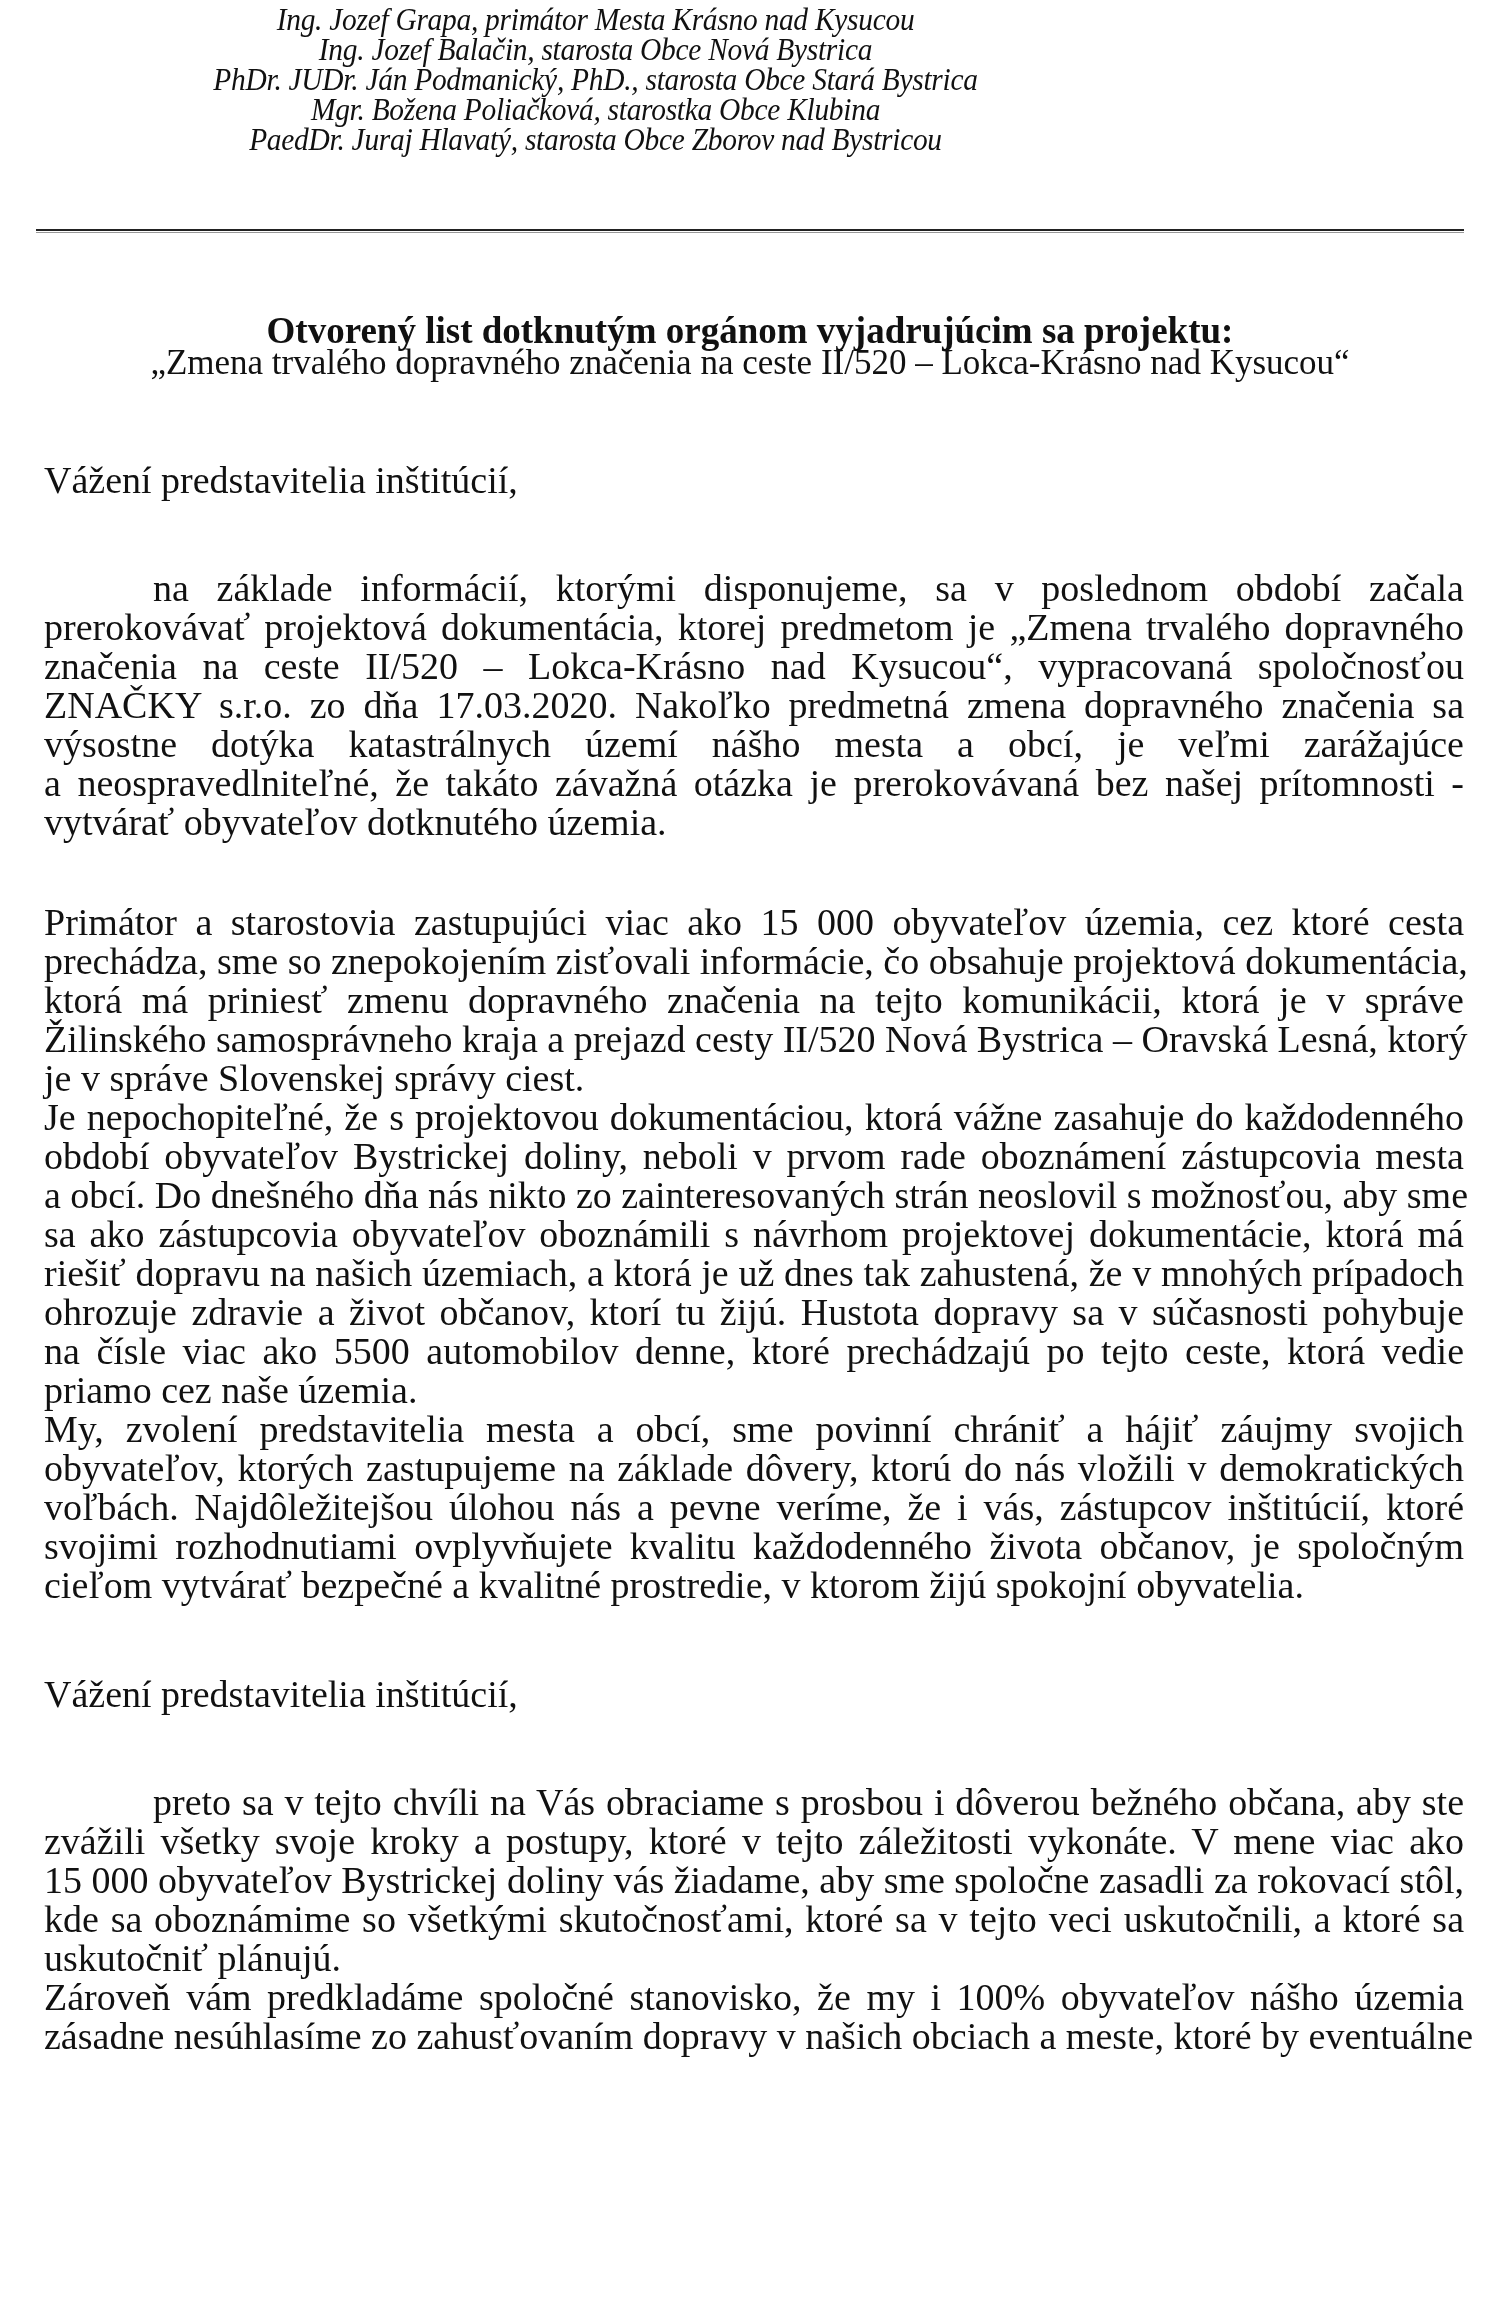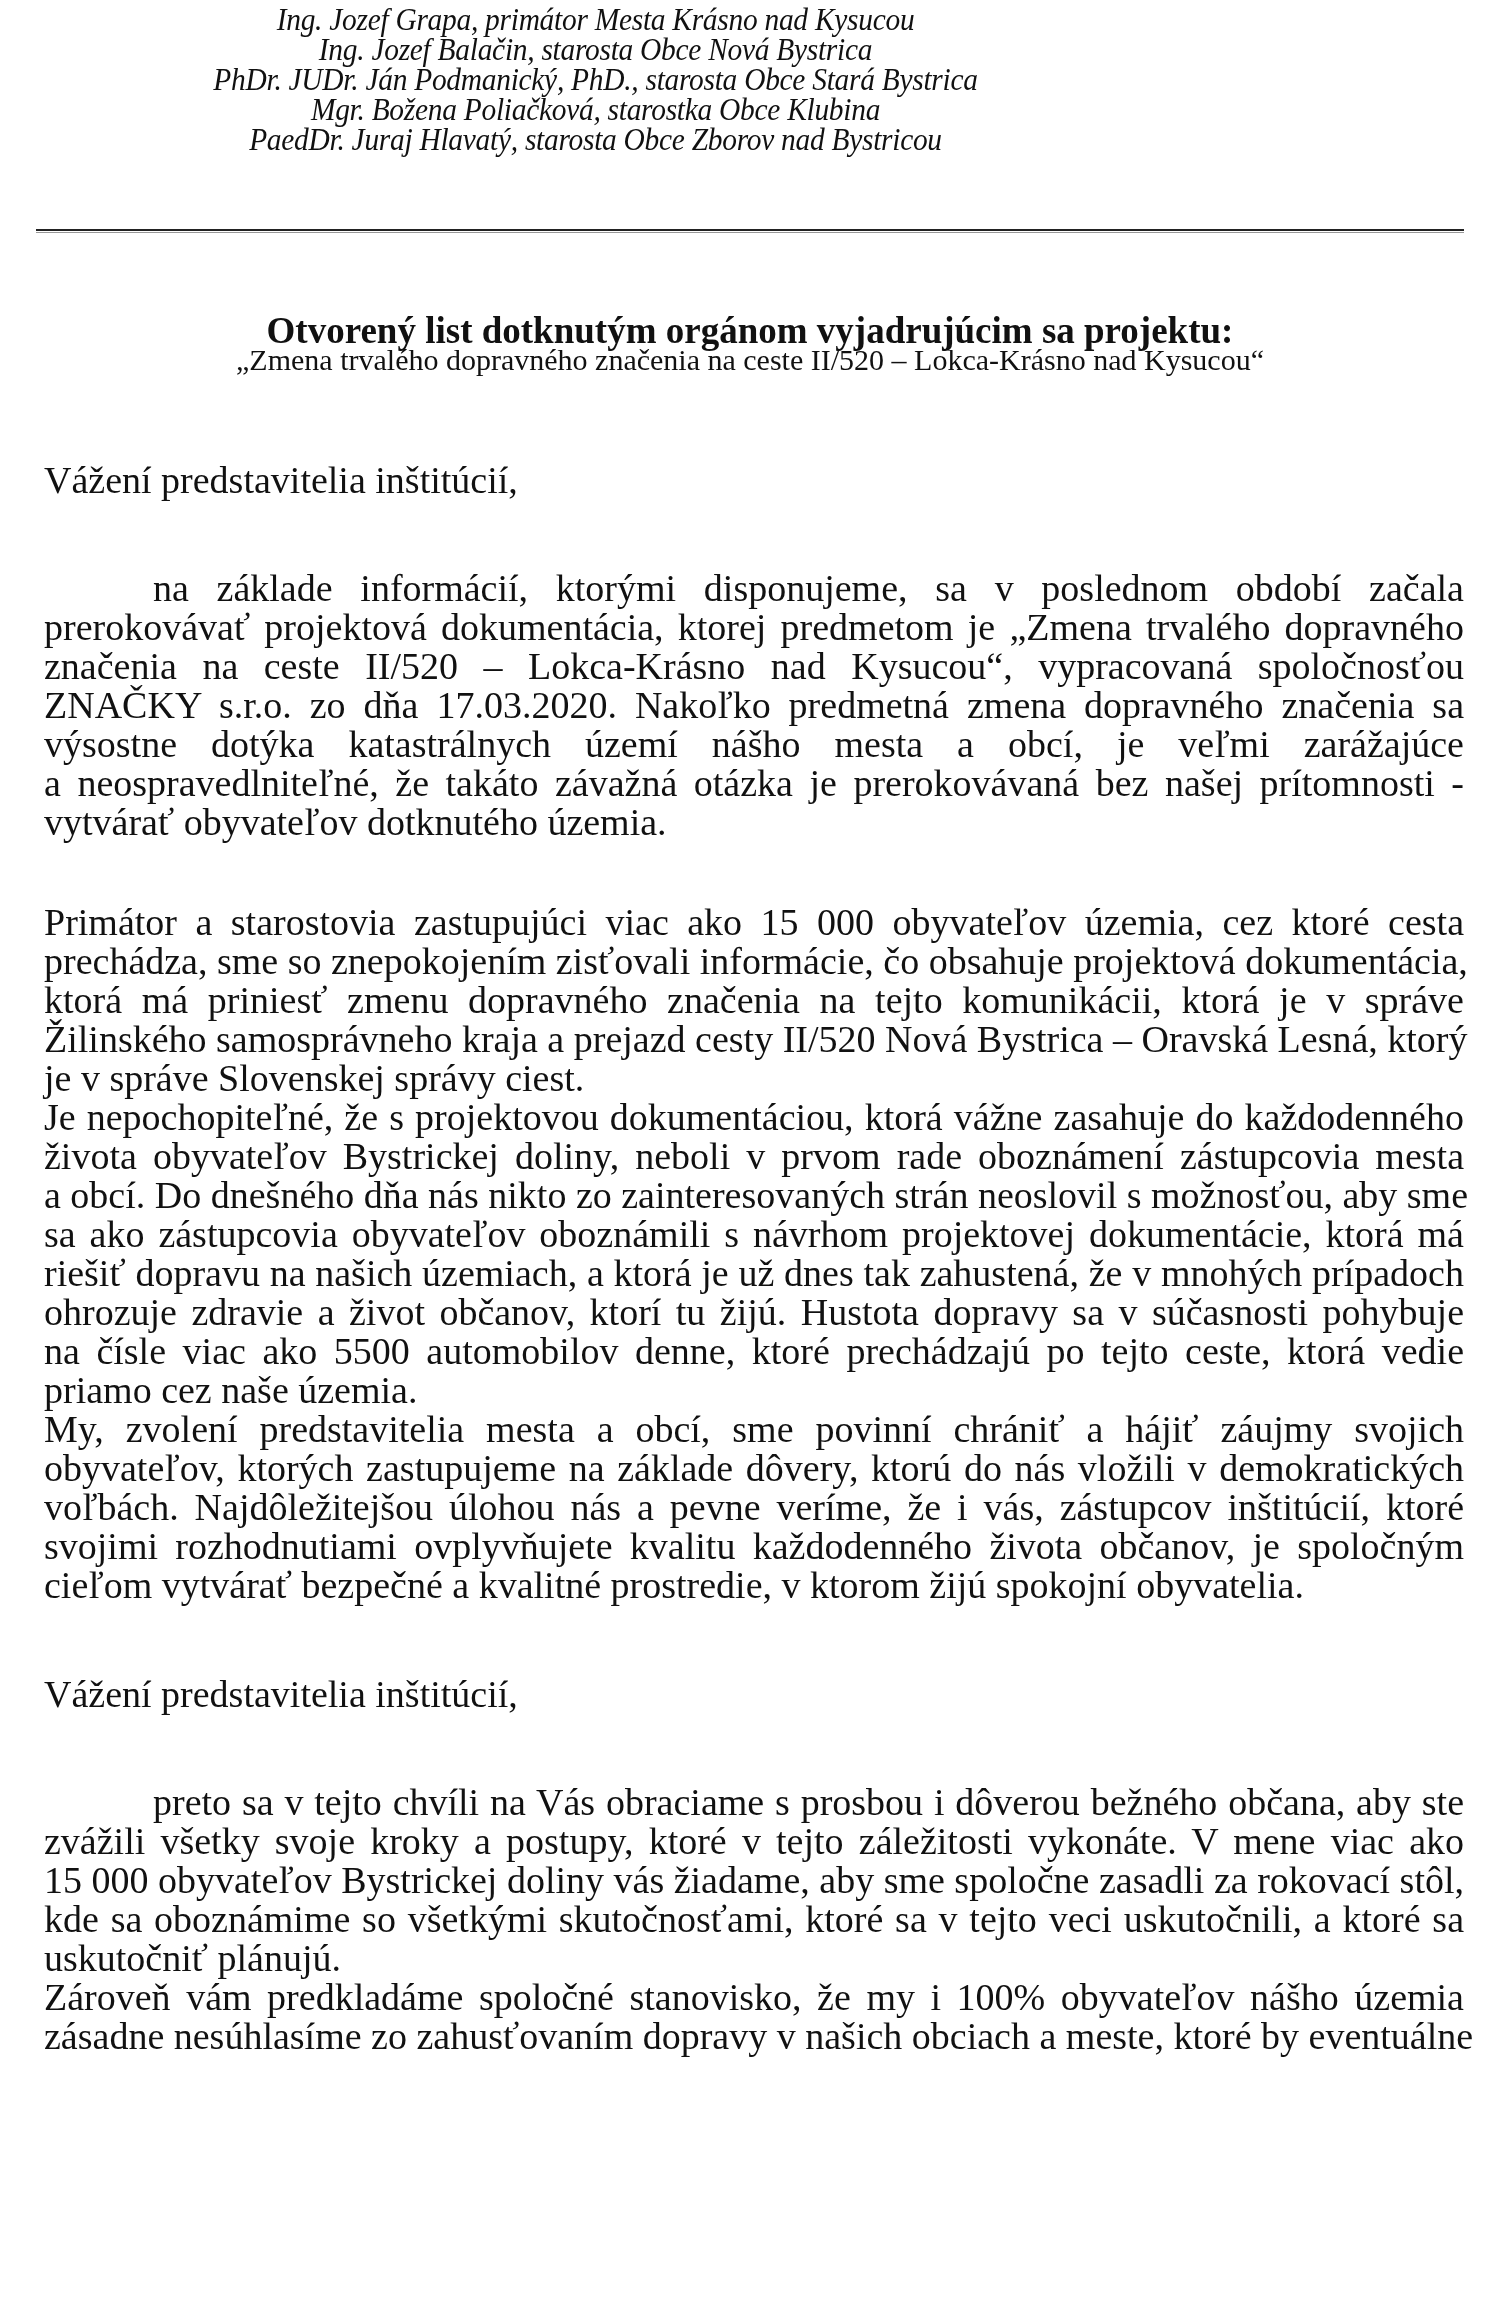--- a/index.html
+++ b/index.html
@@ -8,21 +8,21 @@
   .header { position: absolute; left: 0; top: 4px; width: 1191px; text-align: center; }
   .header .hl { font-style: italic; font-size: 32px; line-height: 30px; height: 30px;
                 letter-spacing: -0.3px; transform: scaleX(0.92); transform-origin: center; white-space: nowrap; }
   .rule { position: absolute; left: 36px; width: 1428px; top: 229px; height: 0;
           border-top: 2px solid #222; }
   .rule2 { position: absolute; left: 36px; width: 1428px; top: 232px; height: 0;
            border-top: 1px solid #999; }
   .title { position: absolute; left: 0; top: 293px; width: 1500px; text-align: center;
            font-weight: bold; font-size: 37px; white-space: nowrap; margin-top: 16px; }
   .subtitle { position: absolute; left: 0; top: 343px; width: 1500px; text-align: center;
-              font-size: 30px; white-space: nowrap; }
+              font-size: 35px; white-space: nowrap; }
   .body { position: absolute; left: 44px; width: 1420px; top: 0; }
   .line { position: absolute; left: 0; width: 1420px; font-size: 38px; line-height: 36px;
           height: 36px; white-space: nowrap; }
   .line.j { text-align: justify; text-align-last: justify; }
   .line.ind { left: 109px; width: 1311px; }
 </style>
 </head>
 <body>
 
 <div class="header">
@@ -50,21 +50,21 @@
   <div class="line j" style="top:765px">a neospravedlniteľné, že takáto závažná otázka je prerokovávaná bez našej prítomnosti -</div>
   <div class="line" style="top:804px">vytvárať obyvateľov dotknutého územia.</div>
 
   <div class="line j" style="top:904px">Primátor a starostovia zastupujúci viac ako 15 000 obyvateľov územia, cez ktoré cesta</div>
   <div class="line j" style="top:943px">prechádza, sme so znepokojením zisťovali informácie, čo obsahuje projektová dokumentácia,</div>
   <div class="line j" style="top:982px">ktorá má priniesť zmenu dopravného značenia na tejto komunikácii, ktorá je v správe</div>
   <div class="line j" style="top:1021px">Žilinského samosprávneho kraja a prejazd cesty II/520 Nová Bystrica – Oravská Lesná, ktorý</div>
   <div class="line" style="top:1060px">je v správe Slovenskej správy ciest.</div>
 
   <div class="line j" style="top:1099px">Je nepochopiteľné, že s projektovou dokumentáciou, ktorá vážne zasahuje do každodenného</div>
-  <div class="line j" style="top:1138px">života obyvateľov Bystrickej doliny, neboli v prvom rade oboznámení zástupcovia mesta</div>
+  <div class="line j" style="top:1138px">období obyvateľov Bystrickej doliny, neboli v prvom rade oboznámení zástupcovia mesta</div>
   <div class="line j" style="top:1177px">a obcí. Do dnešného dňa nás nikto zo zainteresovaných strán  neoslovil s možnosťou, aby sme</div>
   <div class="line j" style="top:1216px">sa ako zástupcovia obyvateľov oboznámili s návrhom projektovej dokumentácie, ktorá má</div>
   <div class="line j" style="top:1255px">riešiť dopravu na našich územiach, a ktorá je už dnes tak zahustená, že v mnohých prípadoch</div>
   <div class="line j" style="top:1294px">ohrozuje zdravie a život občanov, ktorí tu žijú. Hustota dopravy sa v súčasnosti pohybuje</div>
   <div class="line j" style="top:1333px">na čísle viac ako 5500 automobilov denne, ktoré prechádzajú po tejto ceste, ktorá vedie</div>
   <div class="line" style="top:1372px">priamo cez naše územia.</div>
 
   <div class="line j" style="top:1411px">My, zvolení predstavitelia mesta a obcí, sme povinní chrániť a hájiť záujmy svojich</div>
   <div class="line j" style="top:1450px">obyvateľov, ktorých zastupujeme na základe dôvery, ktorú do nás vložili v demokratických</div>
   <div class="line j" style="top:1489px">voľbách. Najdôležitejšou úlohou nás a pevne veríme, že i vás, zástupcov inštitúcií, ktoré</div>

